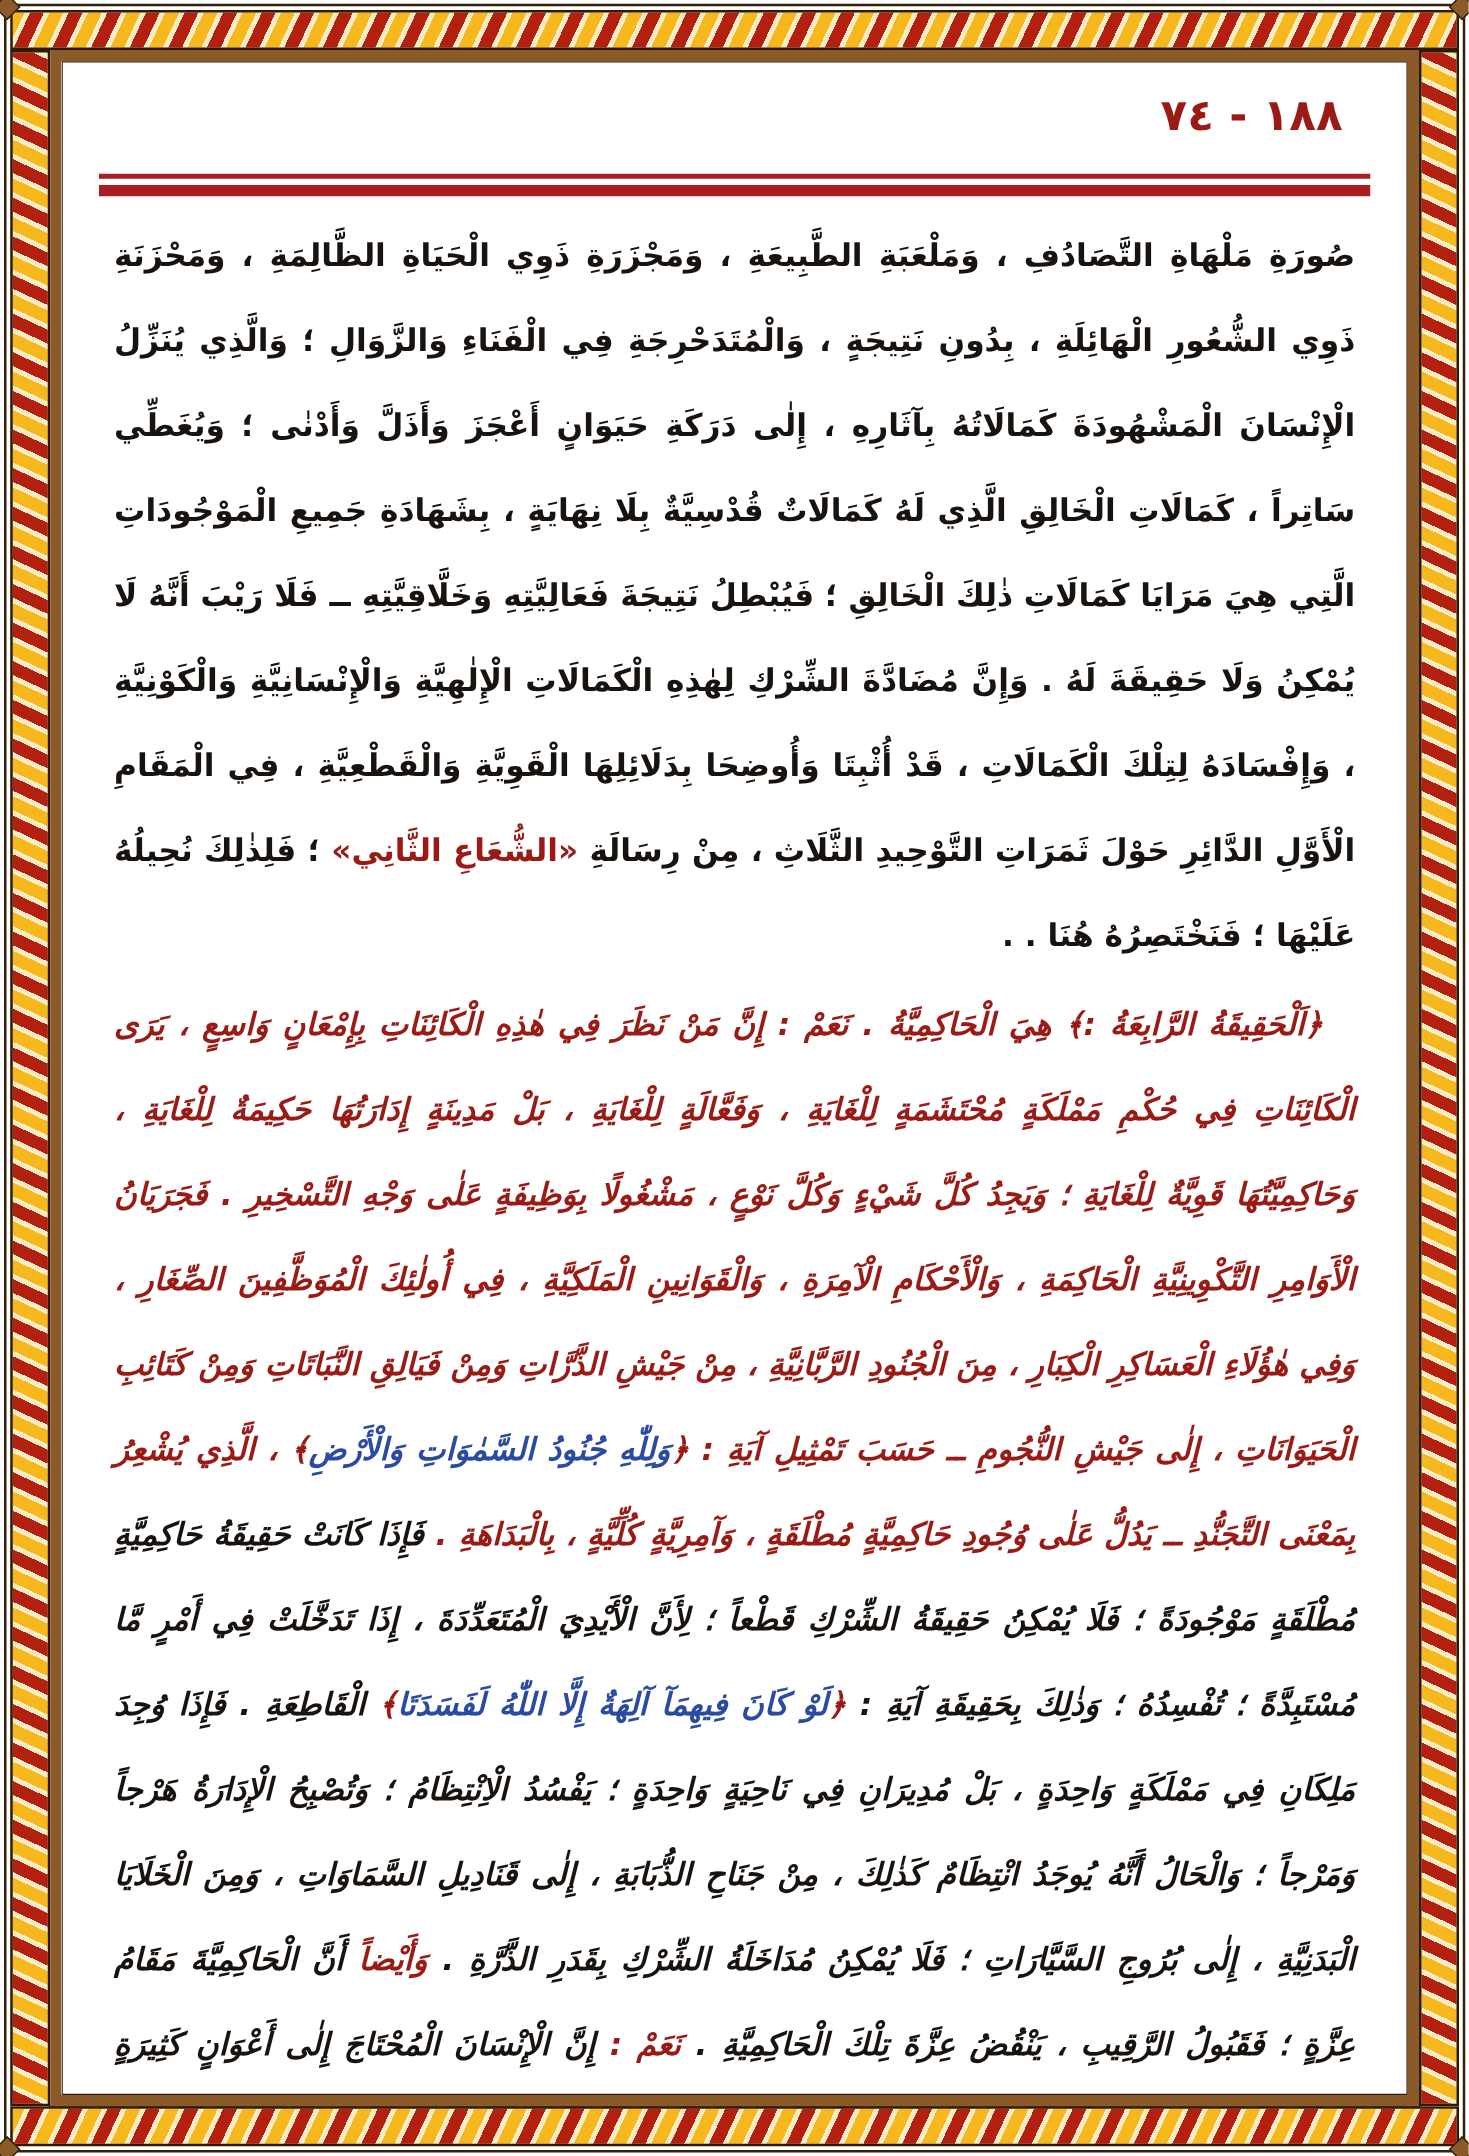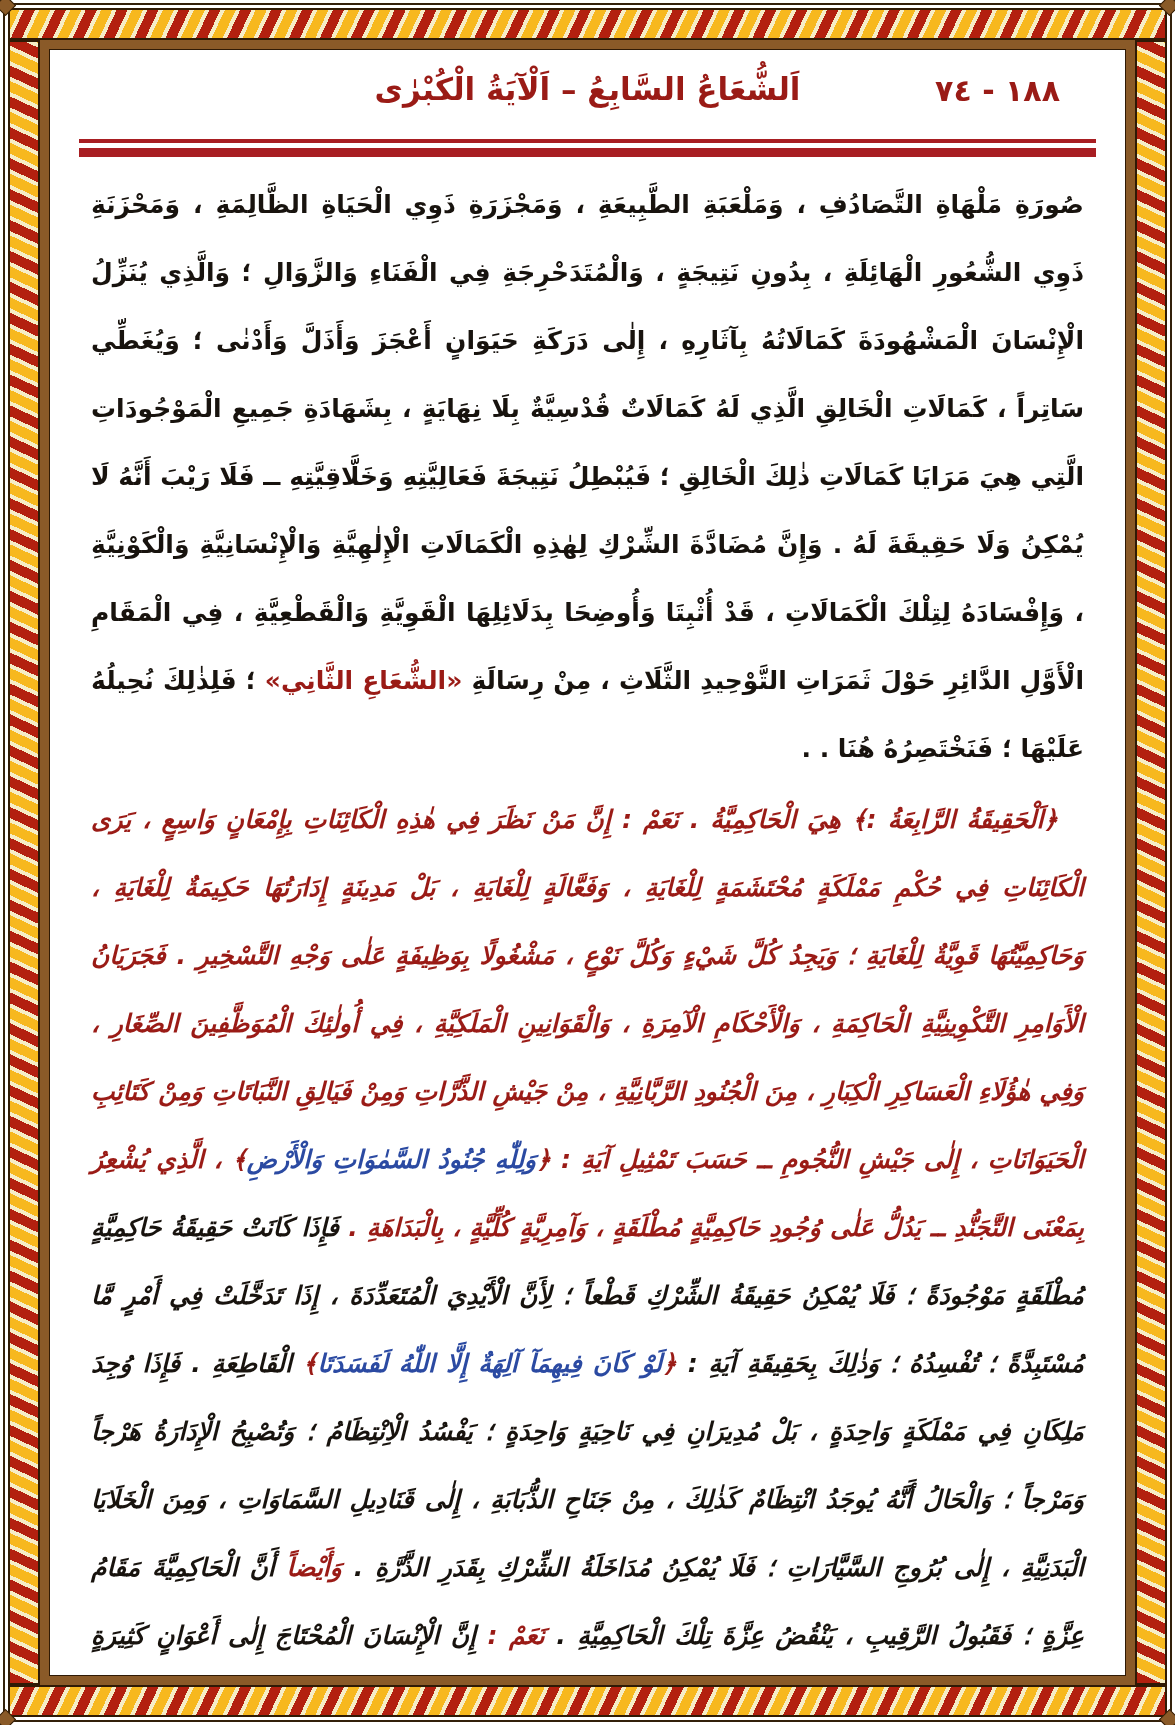--- a/index.html
+++ b/index.html
@@ -91,23 +91,23 @@
     left: 60px; right: 60px;
     top: 6px;
     text-align: center;
     font-size: 31px;
     font-weight: bold;
     color: var(--red, #9a1b16);
     white-space: nowrap;
   }
   .header-pages {
     position: absolute;
-    right: 24px;
+    right: 10px;
     top: 8px;
-    font-size: 30px;
+    font-size: 35px;
     font-weight: bold;
     color: var(--red, #9a1b16);
     white-space: nowrap;
   }
   .rule { margin: 12px -12px 0 -12px; }
   .rule-thin  { height: 4px; background: var(--red-rule, #a81e22); }
   .rule-thick { height: 9px; background: var(--red-rule, #a81e22); margin-top: 5px; }
 
   .body-text {
     margin-top: 14px;
@@ -138,21 +138,20 @@
   <div class="frame-brown"></div>
   <div class="corner-tip corner-tl"></div>
   <div class="corner-tip corner-tr"></div>
   <div class="corner-tip corner-bl"></div>
   <div class="corner-tip corner-br"></div>
 
   <div class="content">
 
     <div class="header">
       <div class="header-pages">١٨٨ - ٧٤</div>
-      <div class="header-title">اَلشُّعَاعُ السَّابِعُ – اَلْآيَةُ الْكُبْرٰى</div>
     </div>
 
     <div class="rule">
       <div class="rule-thin"></div>
       <div class="rule-thick"></div>
     </div>
 
     <div class="body-text">
         <p class="para"><span class="seg-black">صُورَةِ مَلْهَاةِ التَّصَادُفِ ، وَمَلْعَبَةِ الطَّبِيعَةِ ، وَمَجْزَرَةِ ذَوِي الْحَيَاةِ الظَّالِمَةِ ، وَمَحْزَنَةِ ذَوِي الشُّعُورِ الْهَائِلَةِ ، بِدُونِ نَتِيجَةٍ ، وَالْمُتَدَحْرِجَةِ فِي الْفَنَاءِ وَالزَّوَالِ ؛ وَالَّذِي يُنَزِّلُ الْإِنْسَانَ الْمَشْهُودَةَ كَمَالَاتُهُ بِآثَارِهِ ، إِلٰى دَرَكَةِ حَيَوَانٍ أَعْجَزَ وَأَذَلَّ وَأَدْنٰى ؛ وَيُغَطِّي سَاتِراً ، كَمَالَاتِ الْخَالِقِ الَّذِي لَهُ كَمَالَاتٌ قُدْسِيَّةٌ بِلَا نِهَايَةٍ ، بِشَهَادَةِ جَمِيعِ الْمَوْجُودَاتِ الَّتِي هِيَ مَرَايَا كَمَالَاتِ ذٰلِكَ الْخَالِقِ ؛ فَيُبْطِلُ نَتِيجَةَ فَعَالِيَّتِهِ وَخَلَّاقِيَّتِهِ ــ فَلَا رَيْبَ أَنَّهُ لَا يُمْكِنُ وَلَا حَقِيقَةَ لَهُ . وَإِنَّ مُضَادَّةَ الشِّرْكِ لِهٰذِهِ الْكَمَالَاتِ الْإِلٰهِيَّةِ وَالْإِنْسَانِيَّةِ وَالْكَوْنِيَّةِ ، وَإِفْسَادَهُ لِتِلْكَ الْكَمَالَاتِ ، قَدْ أُثْبِتَا وَأُوضِحَا بِدَلَائِلِهَا الْقَوِيَّةِ وَالْقَطْعِيَّةِ ، فِي الْمَقَامِ الْأَوَّلِ الدَّائِرِ حَوْلَ ثَمَرَاتِ التَّوْحِيدِ الثَّلَاثِ ، مِنْ رِسَالَةِ </span><span class="seg-red">«الشُّعَاعِ الثَّانِي»</span><span class="seg-black"> ؛ فَلِذٰلِكَ نُحِيلُهُ عَلَيْهَا ؛ فَنَخْتَصِرُهُ هُنَا . .</span></p>
         <p class="para indent"><span class="seg-red">﴿اَلْحَقِيقَةُ الرَّابِعَةُ :﴾ هِيَ الْحَاكِمِيَّةُ . نَعَمْ : إِنَّ مَنْ نَظَرَ فِي هٰذِهِ الْكَائِنَاتِ بِإِمْعَانٍ وَاسِعٍ ، يَرَى الْكَائِنَاتِ فِي حُكْمِ مَمْلَكَةٍ مُحْتَشَمَةٍ لِلْغَايَةِ ، وَفَعَّالَةٍ لِلْغَايَةِ ، بَلْ مَدِينَةٍ إِدَارَتُهَا حَكِيمَةٌ لِلْغَايَةِ ، وَحَاكِمِيَّتُهَا قَوِيَّةٌ لِلْغَايَةِ ؛ وَيَجِدُ كُلَّ شَيْءٍ وَكُلَّ نَوْعٍ ، مَشْغُولًا بِوَظِيفَةٍ عَلٰى وَجْهِ التَّسْخِيرِ . فَجَرَيَانُ الْأَوَامِرِ التَّكْوِينِيَّةِ الْحَاكِمَةِ ، وَالْأَحْكَامِ الْآمِرَةِ ، وَالْقَوَانِينِ الْمَلَكِيَّةِ ، فِي أُولٰئِكَ الْمُوَظَّفِينَ الصِّغَارِ ، وَفِي هٰؤُلَاءِ الْعَسَاكِرِ الْكِبَارِ ، مِنَ الْجُنُودِ الرَّبَّانِيَّةِ ، مِنْ جَيْشِ الذَّرَّاتِ وَمِنْ فَيَالِقِ النَّبَاتَاتِ وَمِنْ كَتَائِبِ الْحَيَوَانَاتِ ، إِلٰى جَيْشِ النُّجُومِ ــ حَسَبَ تَمْثِيلِ آيَةِ : </span><span class="seg-red">﴿</span><span class="seg-blue">وَلِلّٰهِ جُنُودُ السَّمٰوَاتِ وَالْأَرْضِ</span><span class="seg-red">﴾</span><span class="seg-red"> ، الَّذِي يُشْعِرُ بِمَعْنَى التَّجَنُّدِ ــ يَدُلُّ عَلٰى وُجُودِ حَاكِمِيَّةٍ مُطْلَقَةٍ ، وَآمِرِيَّةٍ كُلِّيَّةٍ ، بِالْبَدَاهَةِ .</span><span class="seg-black"> فَإِذَا كَانَتْ حَقِيقَةُ حَاكِمِيَّةٍ مُطْلَقَةٍ مَوْجُودَةً ؛ فَلَا يُمْكِنُ حَقِيقَةُ الشِّرْكِ قَطْعاً ؛ لِأَنَّ الْأَيْدِيَ الْمُتَعَدِّدَةَ ، إِذَا تَدَخَّلَتْ فِي أَمْرٍ مَّا مُسْتَبِدَّةً ؛ تُفْسِدُهُ ؛ وَذٰلِكَ بِحَقِيقَةِ آيَةِ : </span><span class="seg-red">﴿</span><span class="seg-blue">لَوْ كَانَ فِيهِمَآ آلِهَةٌ إِلَّا اللّٰهُ لَفَسَدَتَا</span><span class="seg-red">﴾</span><span class="seg-black"> الْقَاطِعَةِ . فَإِذَا وُجِدَ مَلِكَانِ فِي مَمْلَكَةٍ وَاحِدَةٍ ، بَلْ مُدِيرَانِ فِي نَاحِيَةٍ وَاحِدَةٍ ؛ يَفْسُدُ الْاِنْتِظَامُ ؛ وَتُصْبِحُ الْإِدَارَةُ هَرْجاً وَمَرْجاً ؛ وَالْحَالُ أَنَّهُ يُوجَدُ انْتِظَامٌ كَذٰلِكَ ، مِنْ جَنَاحِ الذُّبَابَةِ ، إِلٰى قَنَادِيلِ السَّمَاوَاتِ ، وَمِنَ الْخَلَايَا الْبَدَنِيَّةِ ، إِلٰى بُرُوجِ السَّيَّارَاتِ ؛ فَلَا يُمْكِنُ مُدَاخَلَةُ الشِّرْكِ بِقَدَرِ الذَّرَّةِ . </span><span class="seg-red">وَأَيْضاً</span><span class="seg-black"> أَنَّ الْحَاكِمِيَّةَ مَقَامُ عِزَّةٍ ؛ فَقَبُولُ الرَّقِيبِ ، يَنْقُضُ عِزَّةَ تِلْكَ الْحَاكِمِيَّةِ . </span><span class="seg-red">نَعَمْ :</span><span class="seg-black"> إِنَّ الْإِنْسَانَ الْمُحْتَاجَ إِلٰى أَعْوَانٍ كَثِيرَةٍ لِأَجْلِ</span></p>

